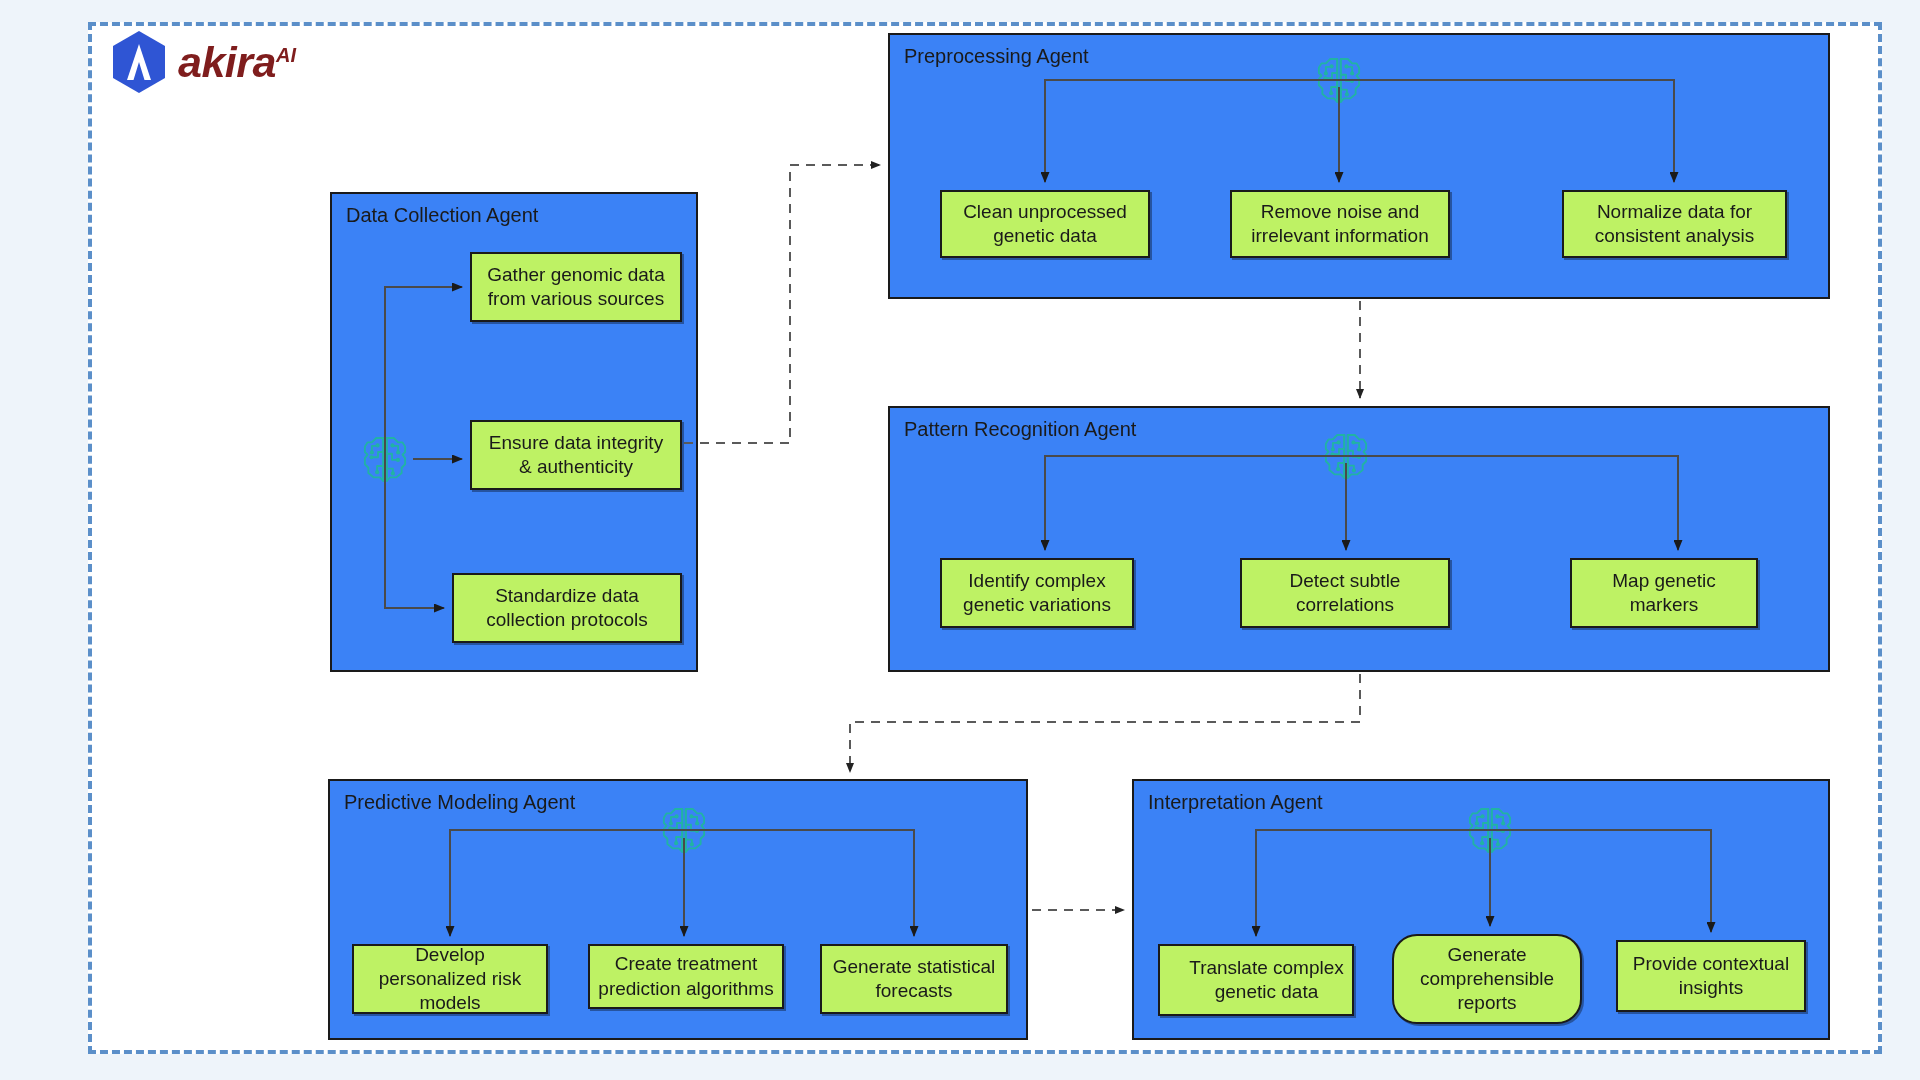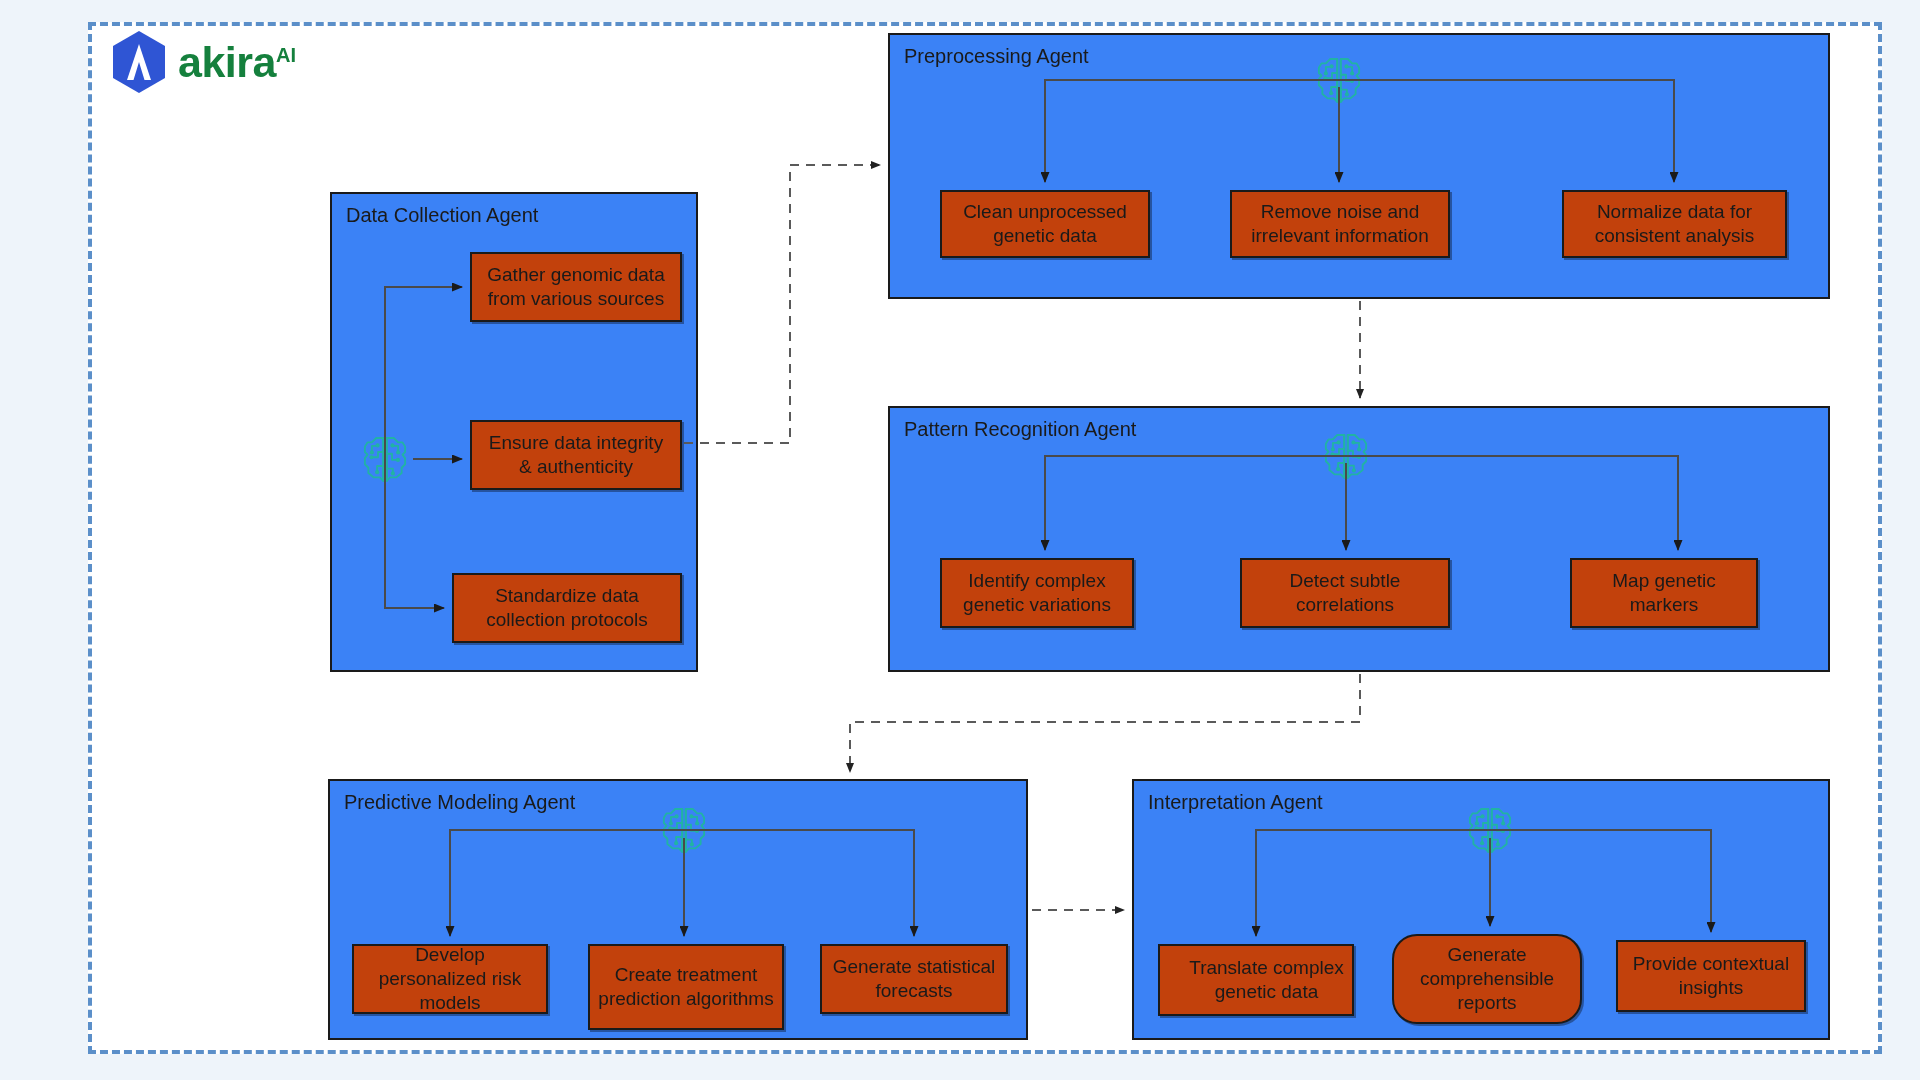--- a/index.html
+++ b/index.html
@@ -31,24 +31,25 @@
     z-index: 5;
   }
   .hex {
     width: 58px; height: 64px;
     position: relative;
   }
   .hex svg { display:block; }
   .wordmark {
     font-size: 43px;
     font-weight: bold;
-    color: #15803d;
+    color: #7f1d1d;
     letter-spacing: -0.5px;
     line-height: 1;
     position: relative;
+    font-style: italic;
   }
   .wordmark .sup {
     font-size: 20px;
     vertical-align: super;
     font-weight: bold;
     letter-spacing: 0;
   }
 
   
   .agent-panel {
@@ -61,21 +62,21 @@
     position: absolute;
     left: 14px; top: 10px;
     font-size: 20px;
     color: #1a1a1a;
     white-space: nowrap;
   }
   
   .task-box {
     position: absolute;
     border: 2.5px solid #1a1a1a;
-    background: #c2410c;
+    background: #bef264;
     box-sizing: border-box;
     display: flex;
     align-items: center;
     justify-content: center;
     text-align: center;
     font-size: 19px;
     color: #1a1a1a;
     line-height: 1.28;
     padding: 4px 8px;
     box-shadow: 2px 2px 0 rgba(0,0,0,0.35);
@@ -240,21 +241,21 @@
         <circle cx="23" cy="47" r="2.4"></circle>
           <circle cx="23.5" cy="16.5" r="2.4"></circle>
         <circle cx="47" cy="24.5" r="2.4"></circle>
           <circle cx="46.8" cy="33" r="2.4"></circle>
         <circle cx="41" cy="48.5" r="2.4"></circle>
           <circle cx="40.5" cy="16.5" r="2.4"></circle>
       </g>
     </svg>
   </div>
   <div class="task-box" style="left:352px; top:944px; width:196px; height:70px;">Develop personalized risk models</div>
-  <div class="task-box" style="left:588px; top:944px; width:196px; height:86px;">Create treatment prediction algorithms</div>
+  <div class="task-box" style="left:588px; top:944px; width:196px; height:65px;">Create treatment prediction algorithms</div>
   <div class="task-box" style="left:820px; top:944px; width:188px; height:70px;">Generate statistical forecasts</div>
 
   <div class="agent-panel" style="left:1132px; top:779px; width:698px; height:261px;">
     <div class="agent-title">Interpretation Agent</div>
   </div>
   <div class="brain-icon" style="left:1462px; top:802px;">
     <svg viewBox="0 0 64 64">
       <g fill="none" stroke="#21b3a4" stroke-width="2.1" stroke-linejoin="round" stroke-linecap="round">
         <path d="M30 8 L22 8 L17 13 L12 13 L9 18 L9 24 L12 27 L9 31 L9 38 L13 42 L13 48 L19 53 L26 53 L30 57 Z"></path>
         <path d="M34 8 L42 8 L47 13 L52 13 L55 18 L55 24 L52 27 L55 31 L55 38 L51 42 L51 48 L45 53 L38 53 L34 57 Z"></path>

